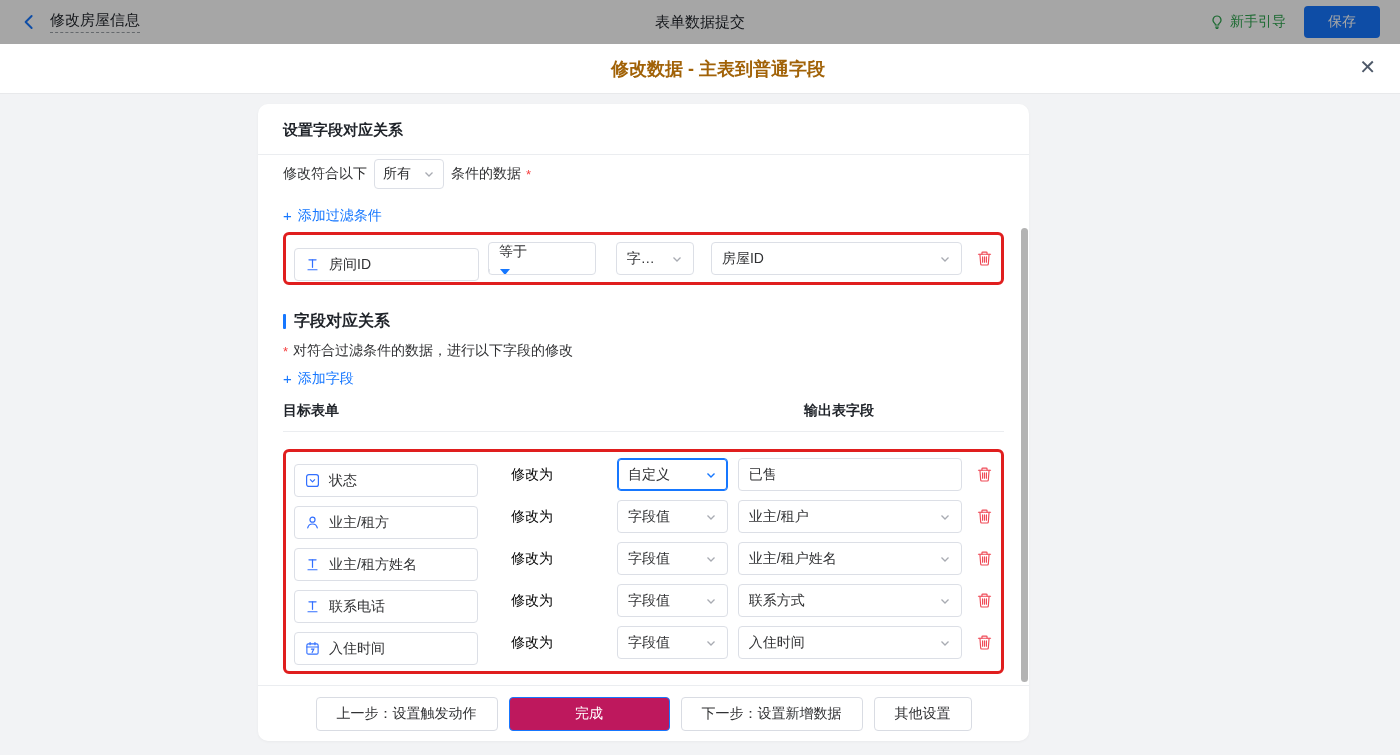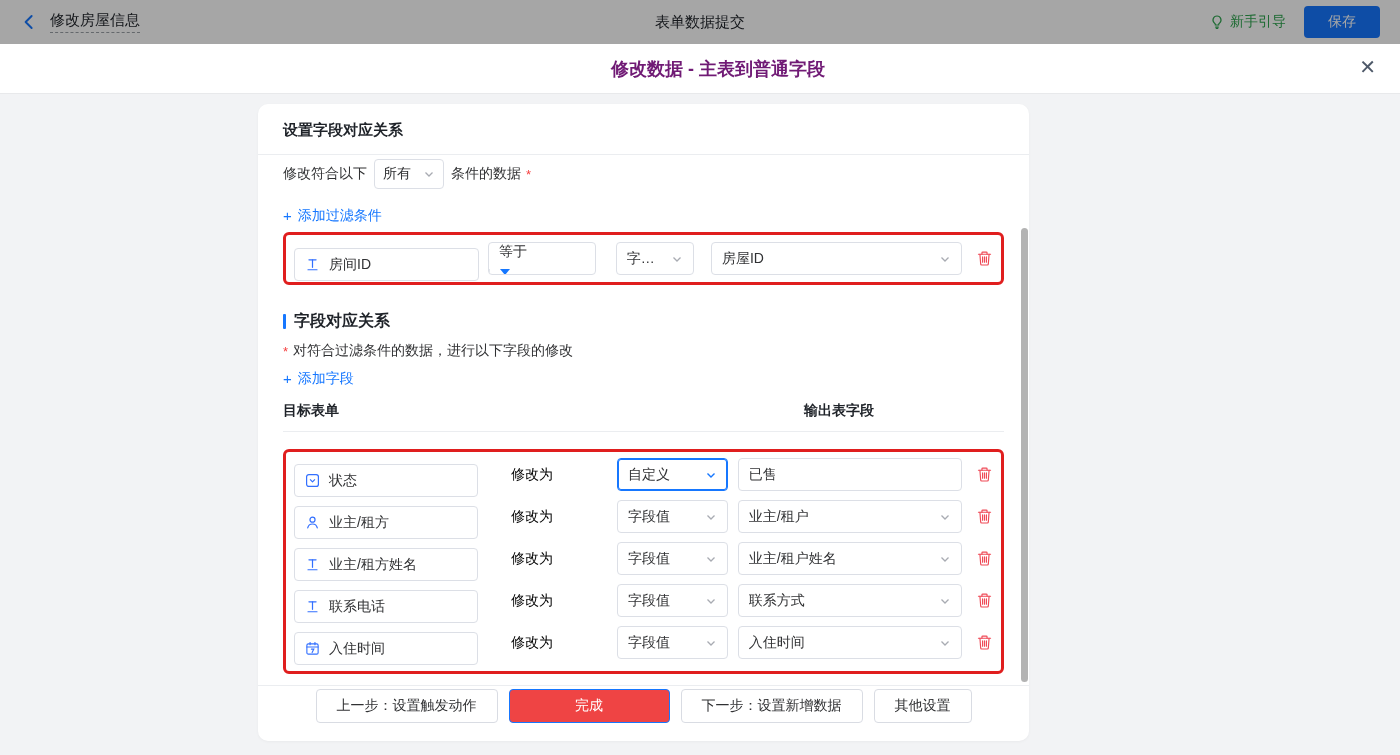--- a/index.html
+++ b/index.html
@@ -31,21 +31,21 @@
     background:#1677ff; color:#fff; border:none; border-radius:4px;
     font-size:14px; padding:7px 24px; cursor:pointer;
   }
 
   
   .modal-header {
     position:relative; height:50px; background:#fff;
     border-bottom:1px solid #e8e9eb;
     display:flex; align-items:center; justify-content:center;
   }
-  .modal-title { font-size:18px; font-weight:bold; color:#701a75;margin-left:36px; }
+  .modal-title { font-size:18px; font-weight:bold; color:#a16207;margin-left:36px; }
   .modal-close {
     position:absolute; right:24px; top:13px; font-size:20px; color:#4e5969;
     cursor:pointer; line-height:1;
   }
 
   
   .modal-body { height:661px; background:#f2f3f5; }
   .card {
     position:relative; width:771px; height:637px; margin:10px 0 0 258px;
     background:#fff; border-radius:10px; box-shadow:0 1px 3px rgba(0,0,0,0.04);
@@ -127,29 +127,29 @@
   .desc-row { margin-top:12px; height:18px; display:flex; align-items:center; gap:5px; color:#303133; }
   .desc-row .asterisk { margin:0; }
   .cols-row {
     margin-top:15px; padding-bottom:11px; border-bottom:1px solid #ebedf0;
     display:flex; font-weight:bold; color:#1f2329;
   }
   .col-output { margin-left:465px; }
 
   
   .card-footer {
-    margin-top:11px; border-top:1px solid #ebedf0; padding-top:3px;
+    margin-top:11px; border-top:1px solid #ebedf0; padding-top:11px;
     display:flex; justify-content:center; gap:11px;
   }
   .btn {
     height:34px; border:1px solid #d9dce3; border-radius:4px; background:#fff;
     color:#303133; font-size:14px; padding:0 20px; cursor:pointer;
     font-family:inherit;
   }
-  .btn.primary { background:#ef4444; border-color:#1677ff; color:#fff; width:161px; }
+  .btn.primary { background:#be185d; border-color:#1677ff; color:#fff; width:161px; }
 
   .icon16 { width:16px; height:16px; flex:none; display:inline-flex; }
 </style>
 </head>
 <body>
 
 <div class="topbar">
   <div class="tb-left">
     <span class="back-icon">
       <svg viewBox="0 0 24 24" width="18" height="18">

